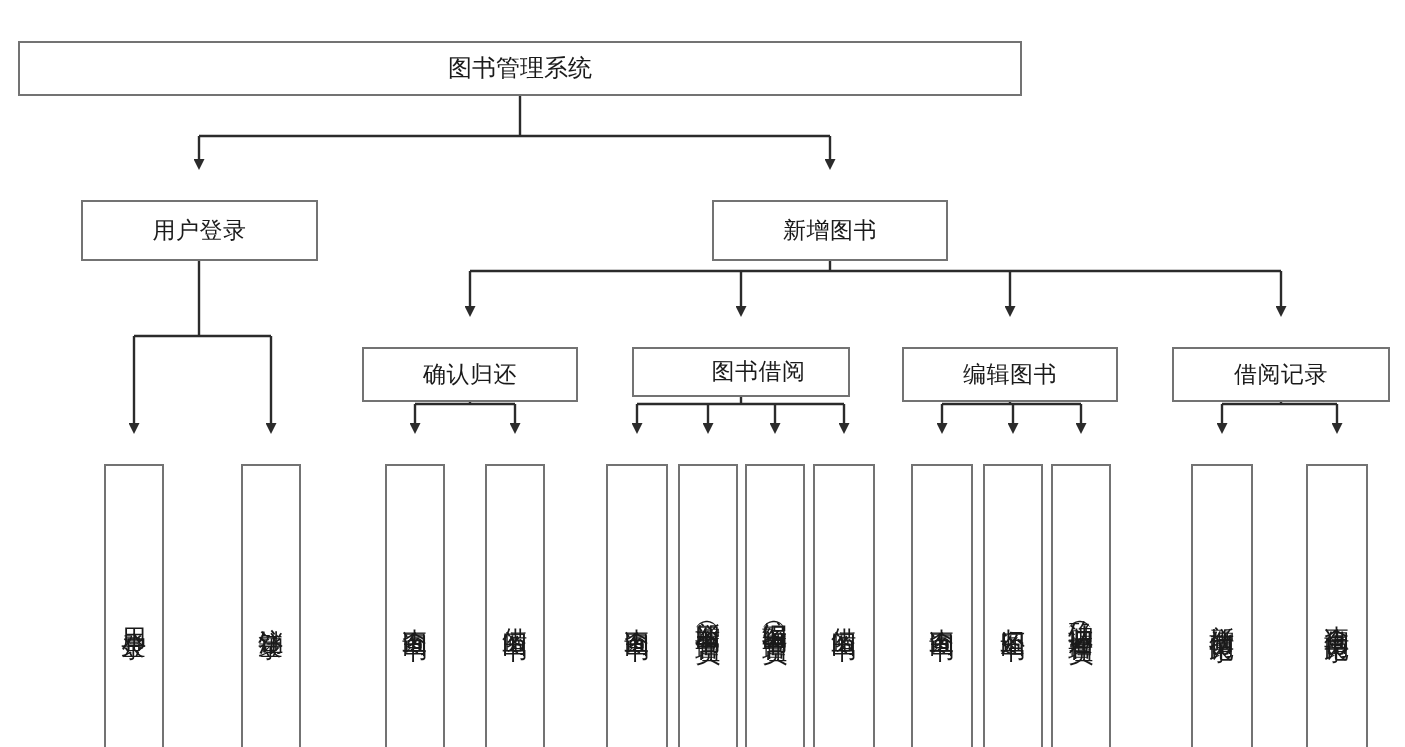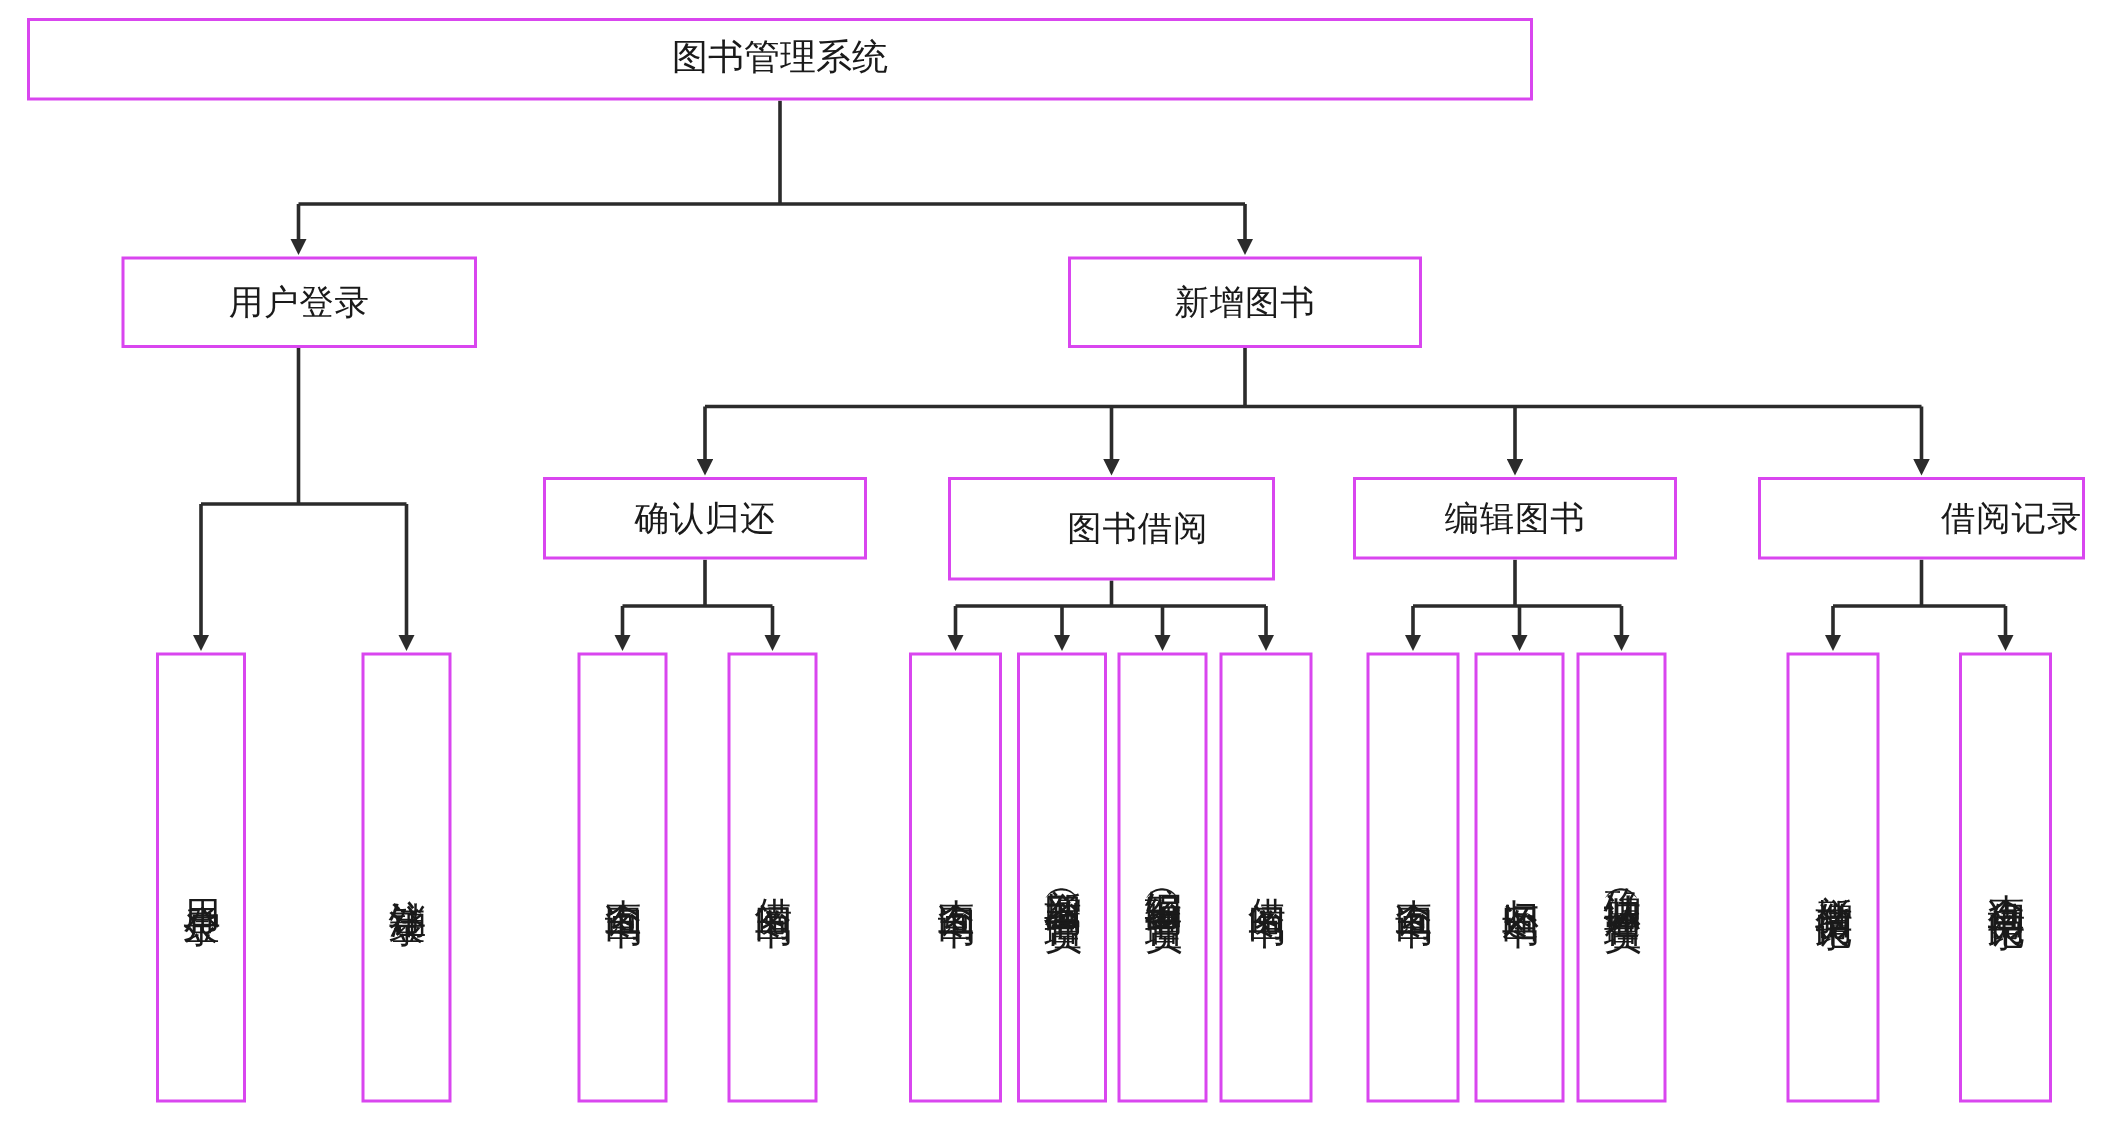--- a/index.html
+++ b/index.html
@@ -21,26 +21,27 @@
     position: absolute;
     left: 0;
     top: 0;
     width: 1405px;
     height: 747px;
     pointer-events: none;
   }
   .node {
     position: absolute;
     box-sizing: border-box;
-    border: 2px solid #d946ef;
+    border: 2px solid #737373;
     background: #ffffff;
     display: flex;
     align-items: center;
     justify-content: center;
     color: #1a1a1a;
+    margin-top: 29px;
   }
   .node-label {
     display: block;
     text-align: center;
     line-height: 1.12;
     white-space: pre;
   }
   .node.horiz .node-label {
     font-size: 23px;
     letter-spacing: 0.5px;
@@ -127,27 +128,27 @@
         <span class="node-label">用户登录</span>
       </div>
       <div class="node horiz" style="left: 712px; top: 171px; width: 236px; height: 61px;">
         <span class="node-label">新增图书</span>
       </div>
     </div>
   <div id="level2-container">
       <div class="node horiz" style="left: 362px; top: 318px; width: 216px; height: 55px;">
         <span class="node-label">确认归还</span>
       </div>
-      <div class="node horiz" style="left: 632px; top: 318px; width: 218px; height: 69px; padding-left: 35px;">
+      <div class="node horiz" style="left: 632px; top: 318px; width: 218px; height: 50px; padding-left: 35px;">
         <span class="node-label">图书借阅</span>
       </div>
       <div class="node horiz" style="left: 902px; top: 318px; width: 216px; height: 55px;">
         <span class="node-label">编辑图书</span>
       </div>
-      <div class="node horiz" style="left: 1172px; top: 318px; width: 218px; height: 55px; justify-content: flex-end;">
+      <div class="node horiz" style="left: 1172px; top: 318px; width: 218px; height: 55px;">
         <span class="node-label">借阅记录</span>
       </div>
     </div>
   <div id="leaves-container">
       <div class="node vert" style="left: 104px; top: 435px; width: 60px; height: 300px;">
         <span class="node-label">用户登录</span>
       </div>
       <div class="node vert" style="left: 241px; top: 435px; width: 60px; height: 300px;">
         <span class="node-label">注销登录</span>
       </div>

